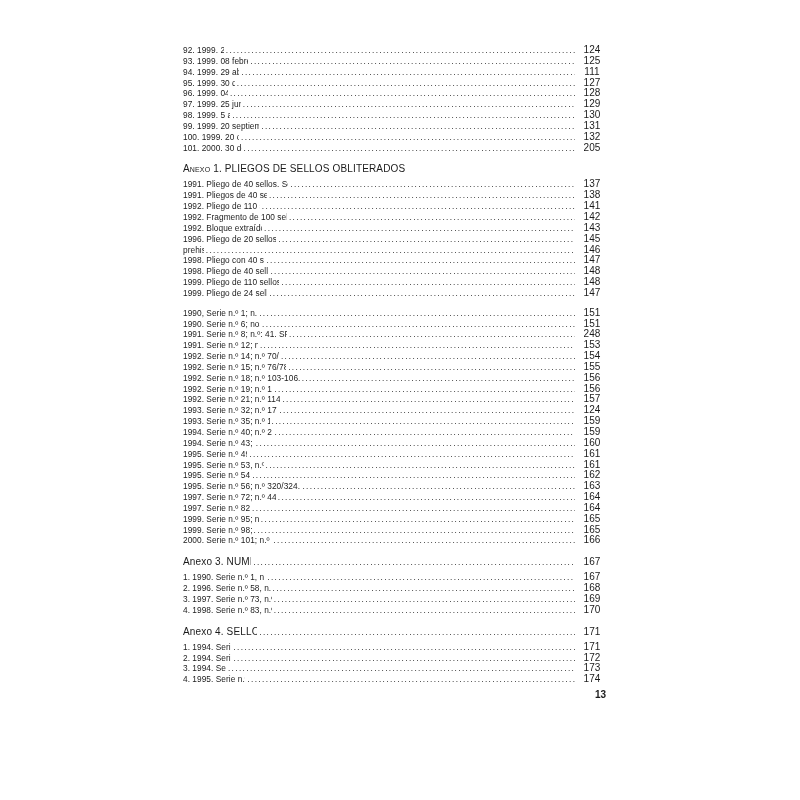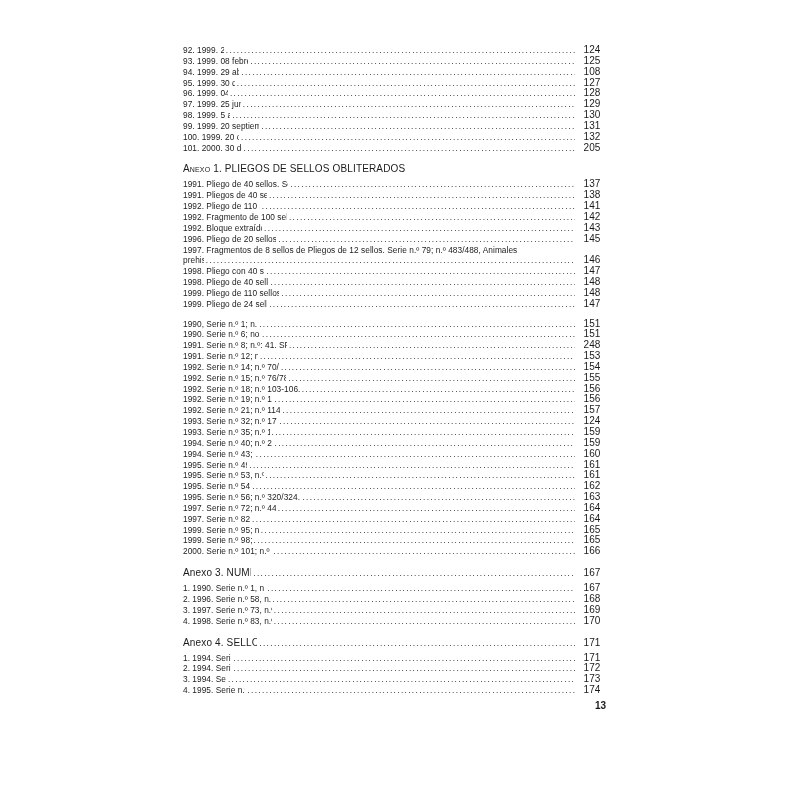--- a/index.html
+++ b/index.html
@@ -71,21 +71,21 @@
     <span class="pg">124</span>
   </div>
         <div class="row">
     <span class="label">93. 1999. 08 febrero. Aves rapaces. Halcones</span>
     <span class="leader"></span>
     <span class="pg">125</span>
   </div>
         <div class="row">
     <span class="label">94. 1999. 29 abril. Peces prehistóricos</span>
     <span class="leader"></span>
-    <span class="pg">108</span>
+    <span class="pg">111</span>
   </div>
         <div class="row">
     <span class="label">95. 1999. 30 de abril. Locomotoras</span>
     <span class="leader"></span>
     <span class="pg">127</span>
   </div>
         <div class="row">
     <span class="label">96. 1999. 04 junio. Mariposas</span>
     <span class="leader"></span>
     <span class="pg">128</span>
@@ -146,24 +146,20 @@
             <div class="row">
     <span class="label">1992. Bloque extraído de Pliego. Serie n.º 24; n.º 133/136</span>
     <span class="leader"></span>
     <span class="pg">143</span>
   </div>
             <div class="row">
     <span class="label">1996. Pliego de 20 sellos. Serie n.º 63; n.º 379, Neophron percnopterus</span>
     <span class="leader"></span>
     <span class="pg">145</span>
   </div>
-            <div class="row noleader">
-    <span class="label">1997. Fragmentos de 8 sellos de Pliegos de 12 sellos. Serie n.º 79; n.º 483/488, Animales</span>
-
-  </div>
             <div class="row">
     <span class="label">prehistóricos</span>
     <span class="leader"></span>
     <span class="pg">146</span>
   </div>
             <div class="row">
     <span class="label">1998. Pliego con 40 sellos. Serie n.º 83; n.º 516, Francia '98</span>
     <span class="leader"></span>
     <span class="pg">147</span>
   </div>

